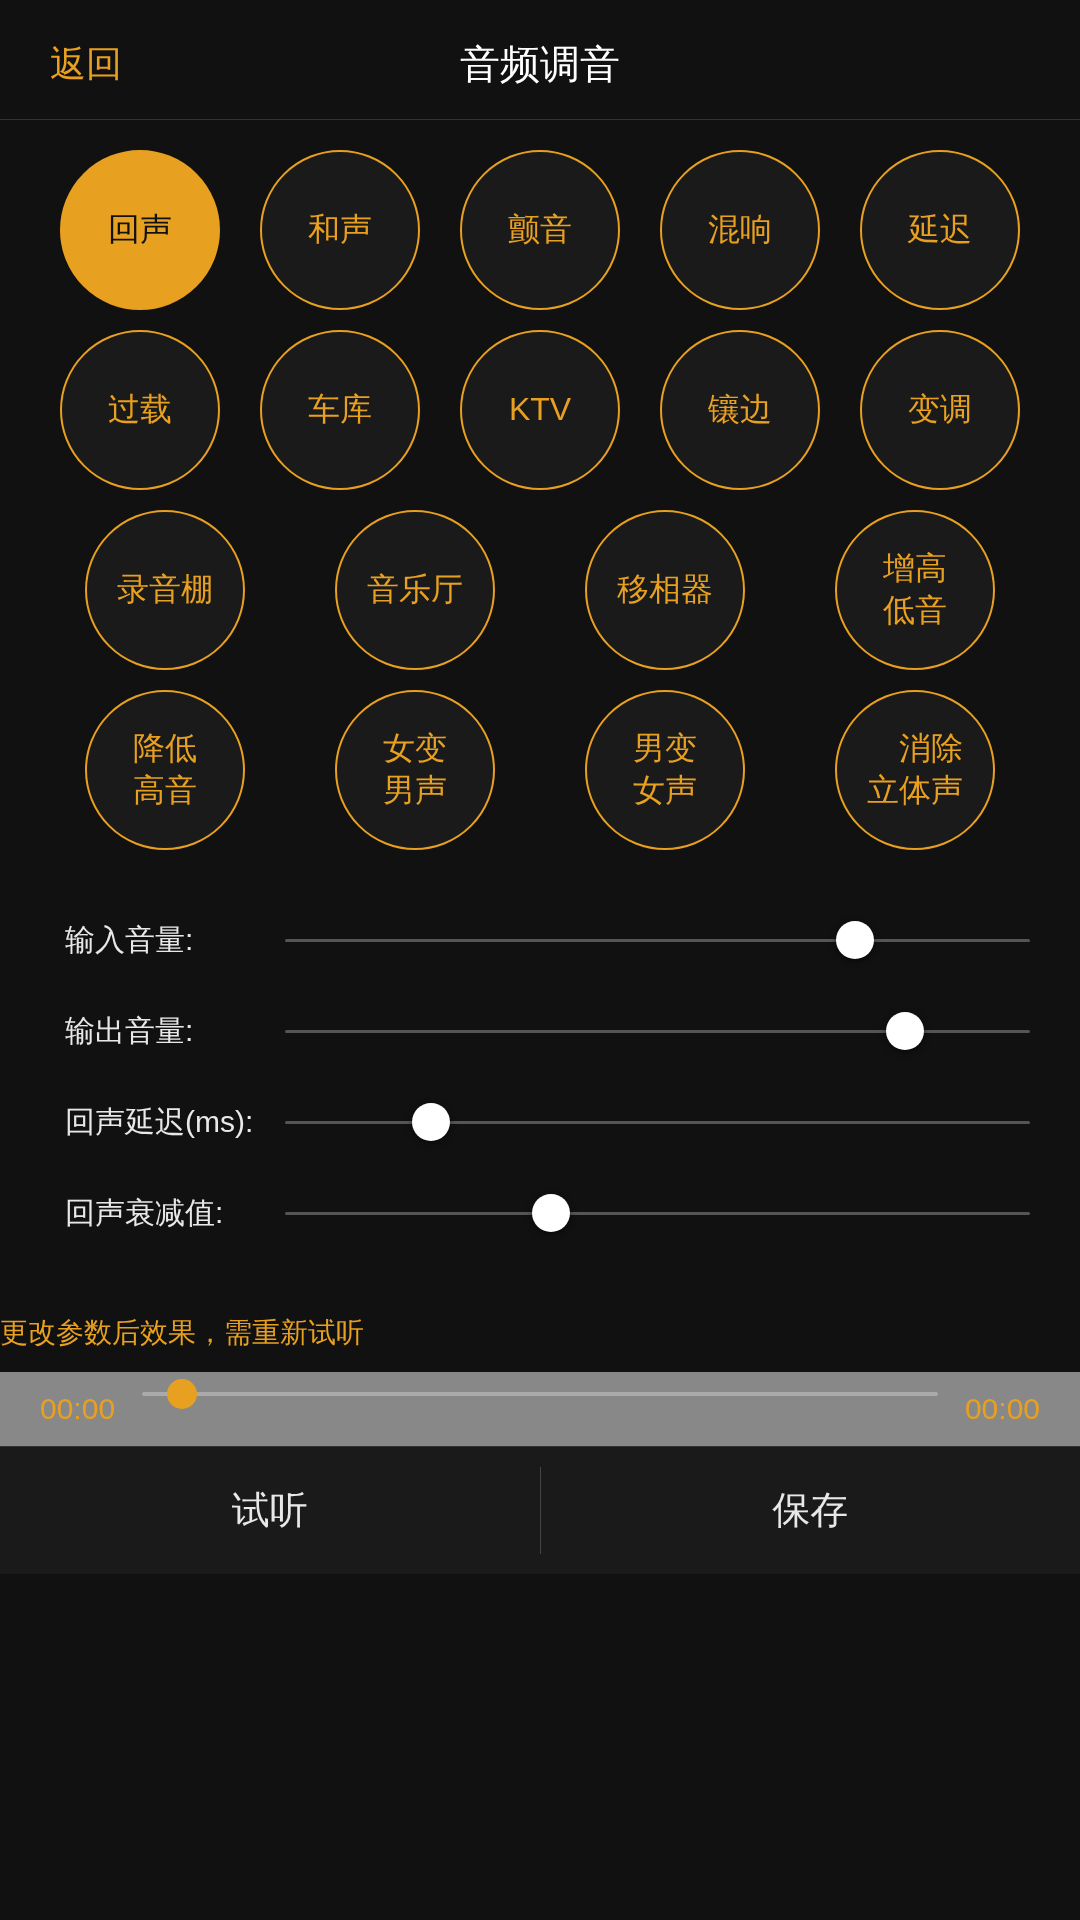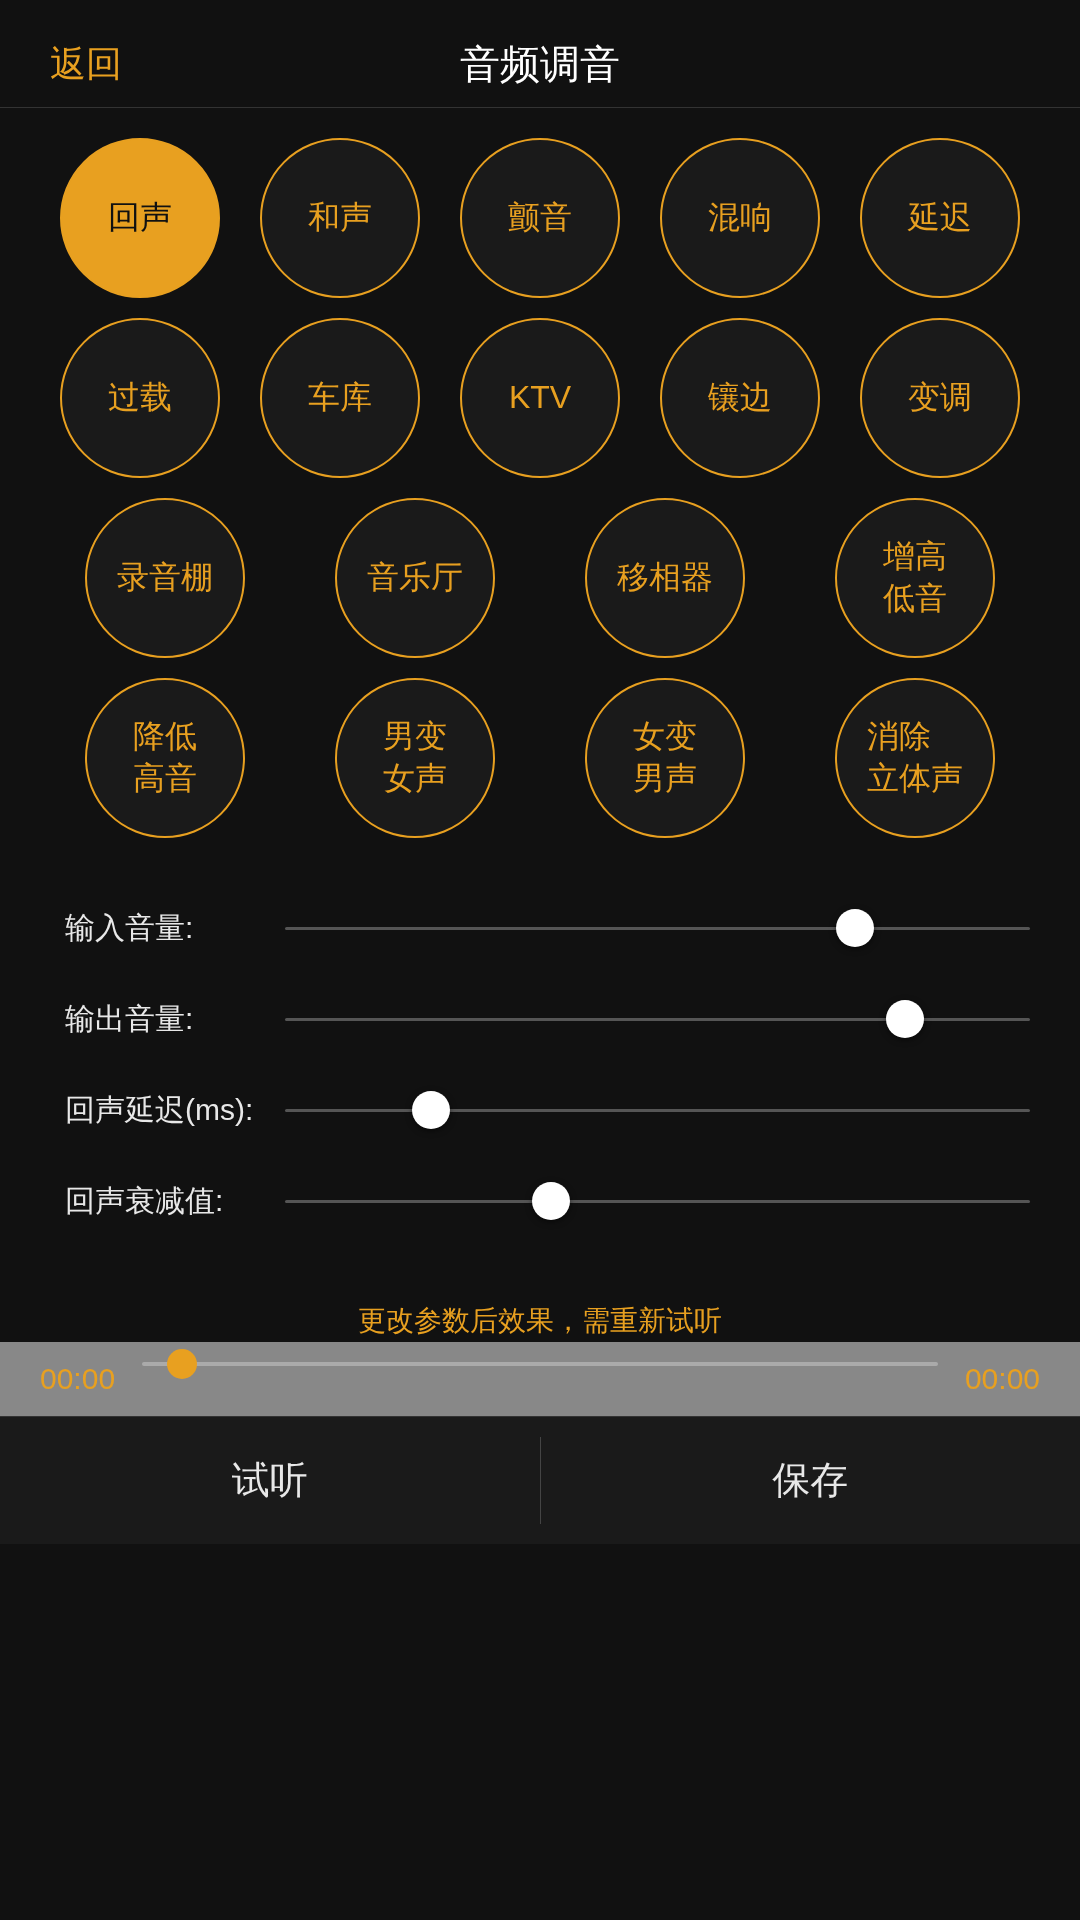--- a/index.html
+++ b/index.html
@@ -11,21 +11,21 @@
       font-family: -apple-system, "PingFang SC", "Microsoft YaHei", sans-serif;
       width: 1080px;
       min-height: 1920px;
       overflow-x: hidden;
     }
 
     
     .header {
       display: flex;
       align-items: center;
-      padding: 40px 50px 18px;
+      padding: 40px 50px 30px;
       border-bottom: 1px solid #333;
       position: relative;
     }
     .back-btn {
       color: #e8a020;
       font-size: 36px;
       cursor: pointer;
     }
     .header-title {
       position: absolute;
@@ -51,21 +51,21 @@
       height: 160px;
       border-radius: 50%;
       border: 2.5px solid #e8a020;
       background: #1a1a1a;
       display: flex;
       align-items: center;
       justify-content: center;
       color: #e8a020;
       font-size: 32px;
       cursor: pointer;
-      text-align: left;
+      text-align: right;
       line-height: 1.3;
     }
     .effect-btn.active {
       background: #e8a020;
       color: #111111;
       border-color: #e8a020;
     }
 
     
     .sliders-section {
@@ -109,24 +109,23 @@
       width: 38px;
       height: 38px;
       border-radius: 50%;
       background: white;
       margin-top: -18px;
       box-shadow: 0 2px 6px rgba(0,0,0,0.5);
     }
 
     
     .notice-text {
-      text-align: center;
       color: #e8a020;
       font-size: 28px;
-      margin: 10px 0 2px;
+      margin: 10px 0 20px;
     }
 
     
     .progress-bar-section {
       background: #888;
       padding: 20px 40px;
       display: flex;
       align-items: flex-start;
       gap: 12px;
     }
@@ -206,22 +205,22 @@
 
   <div class="effects-row">
     <div class="effect-btn">录音棚</div>
     <div class="effect-btn">音乐厅</div>
     <div class="effect-btn">移相器</div>
     <div class="effect-btn" style="line-height:1.3">增高<br>低音</div>
   </div>
 
   <div class="effects-row">
     <div class="effect-btn" style="line-height:1.3">降低<br>高音</div>
+    <div class="effect-btn" style="line-height:1.3">女变<br>男声</div>
     <div class="effect-btn" style="line-height:1.3">男变<br>女声</div>
-    <div class="effect-btn" style="line-height:1.3">女变<br>男声</div>
     <div class="effect-btn" style="line-height:1.3">消除<br>立体声</div>
   </div>
 </div>
 
 <div class="sliders-section">
 
   <div class="slider-row">
     <span class="slider-label">输入音量:</span>
     <div class="slider-container">
       <input type="range" min="0" max="100" value="78" style="">

